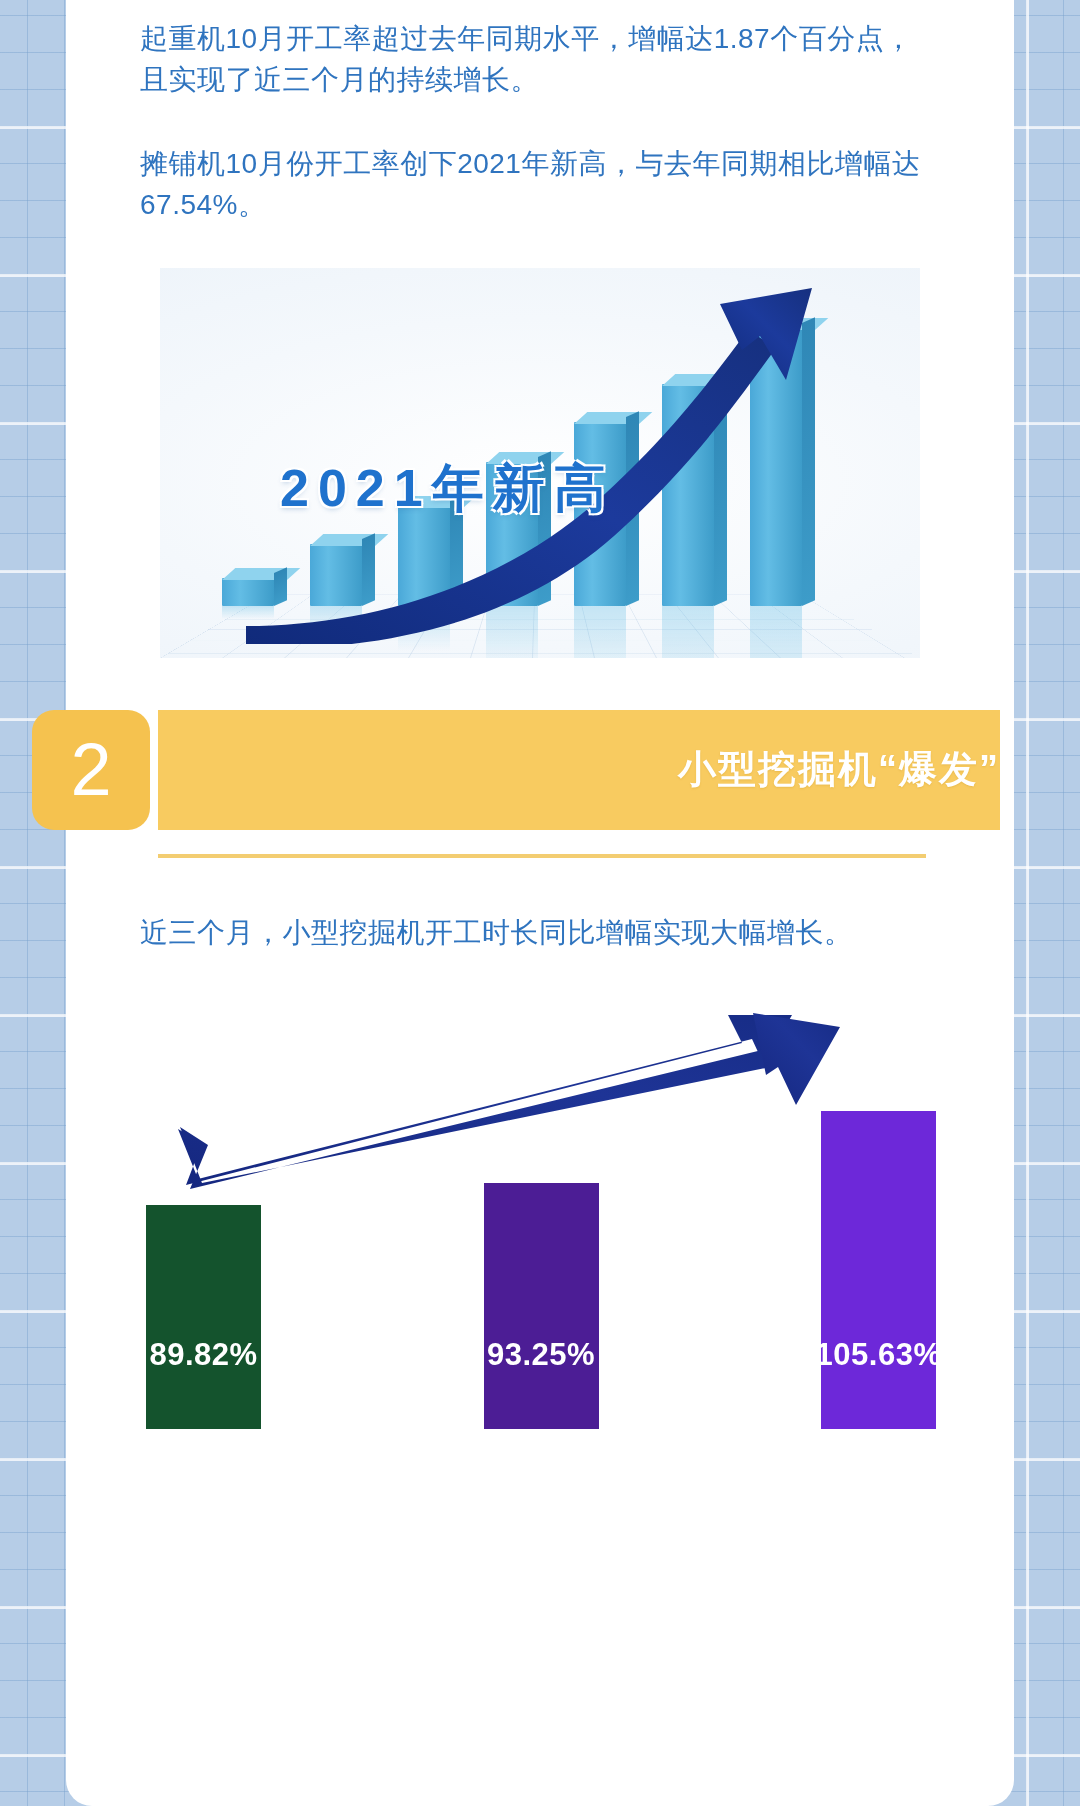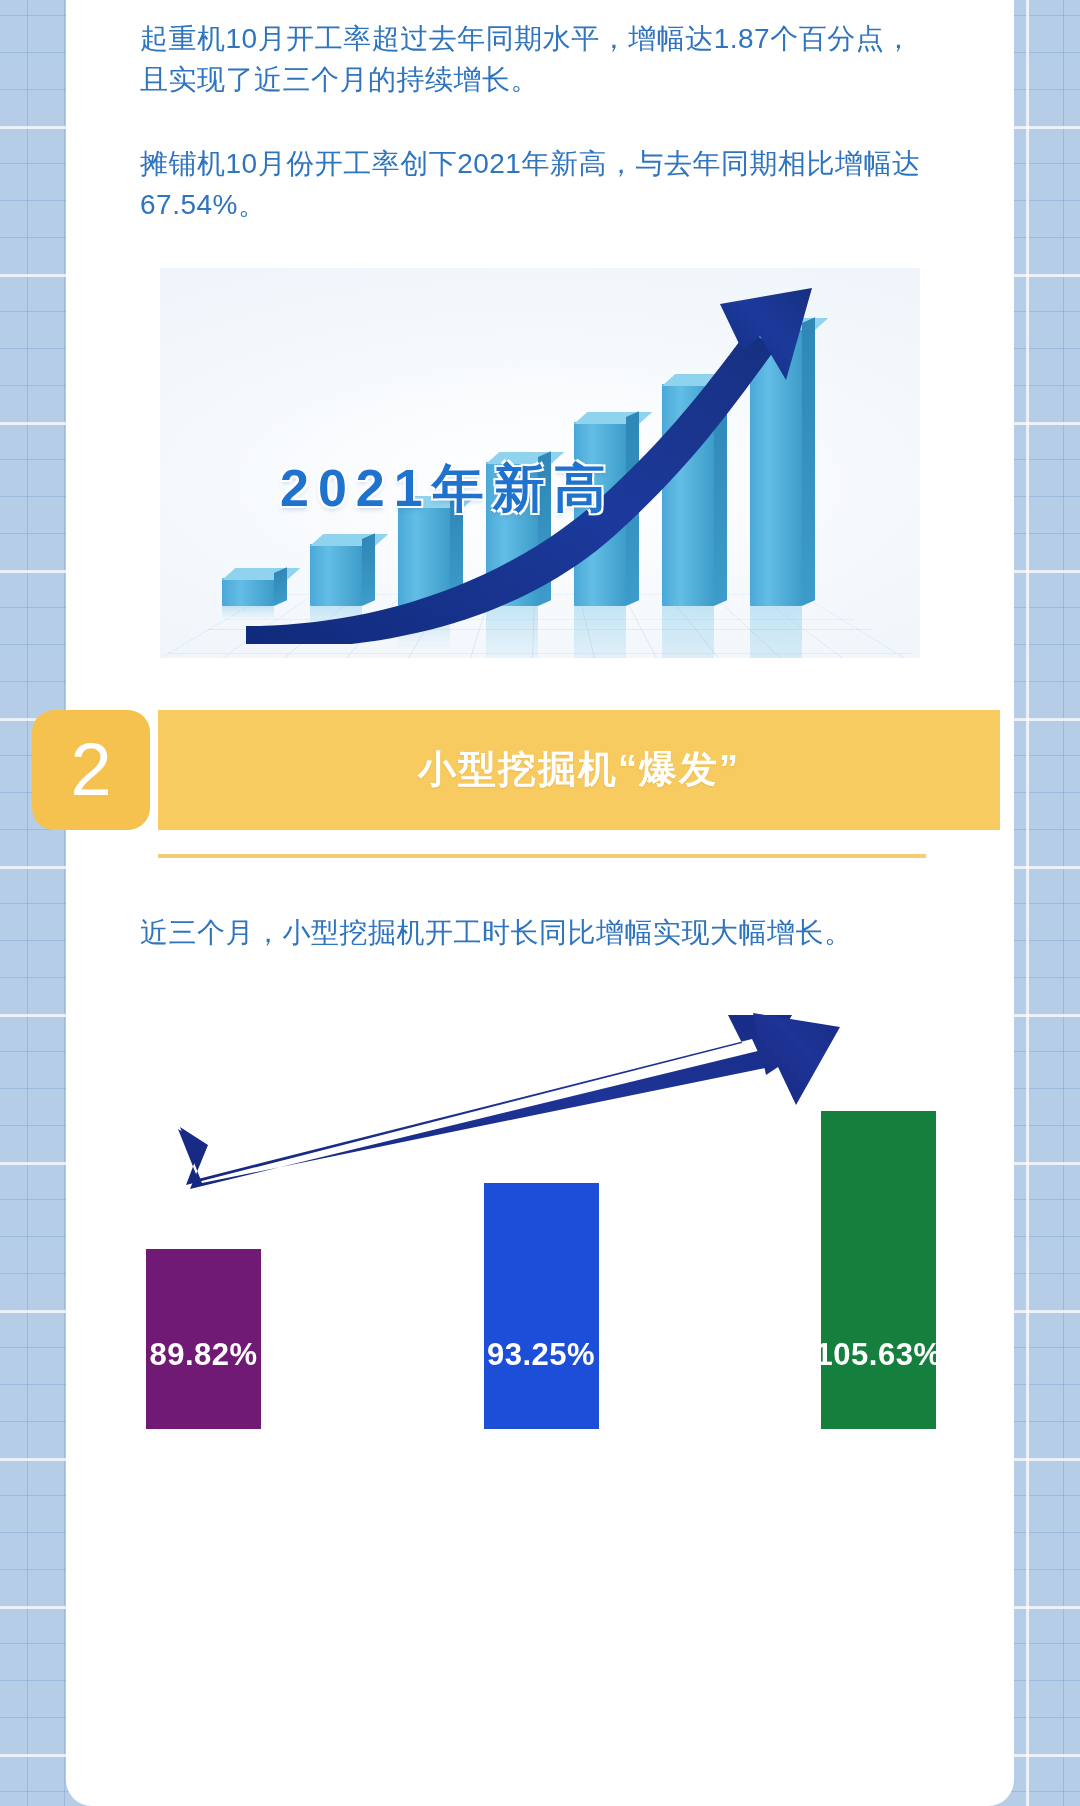--- a/index.html
+++ b/index.html
@@ -176,21 +176,21 @@
 
   #section-title-banner {
     position: absolute;
     left: 92px;
     right: 14px;
     top: 2px;
     height: 120px;
     background: #f8cb60;
     display: flex;
     flex-direction: column;
-    align-items: center;
+    align-items: flex-end;
     justify-content: center;
     gap: 2px;
   }
 
   #section-title-banner .line {
     color: #ffffff;
     font-size: 38px;
     font-weight: 700;
     letter-spacing: 2px;
     line-height: 1.18;
@@ -331,25 +331,25 @@
           <stop offset="60%" stop-color="#1e3496"></stop>
           <stop offset="100%" stop-color="#172c86"></stop>
         </linearGradient>
       </defs>
       <path d="M 10 120 L 34 134 L 18 176 L 574 34 L 560 6 L 624 6 L 596 56 L 584 30 L 30 170 Z" fill="url(#navyGrad2)"></path>
       <path d="M 12 118 L 40 136 L 22 180 L 598 40 L 586 10 L 660 22 L 626 86 L 612 56 L 34 174 Z" fill="url(#navyGrad2)"></path>
       <path d="M 585 4 L 672 18 L 628 96 L 610 58 L 598 66 Z" fill="url(#navyGrad2)"></path>
     </svg>
 
     <div id="bar-columns">
-      <div class="flat-bar" style="height:180px;background:#701a75;">
+      <div class="flat-bar" style="height:224px;background:#14532d;">
         <span class="bar-label">89.82%</span>
       </div>
-      <div class="flat-bar" style="height:246px;background:#1d4ed8;">
+      <div class="flat-bar" style="height:246px;background:#4c1d95;">
         <span class="bar-label">93.25%</span>
       </div>
-      <div class="flat-bar" style="height:318px;background:#15803d;">
+      <div class="flat-bar" style="height:318px;background:#6d28d9;">
         <span class="bar-label">105.63%</span>
       </div>
     </div>
   </div>
 
 </div>
 
 </body></html>

